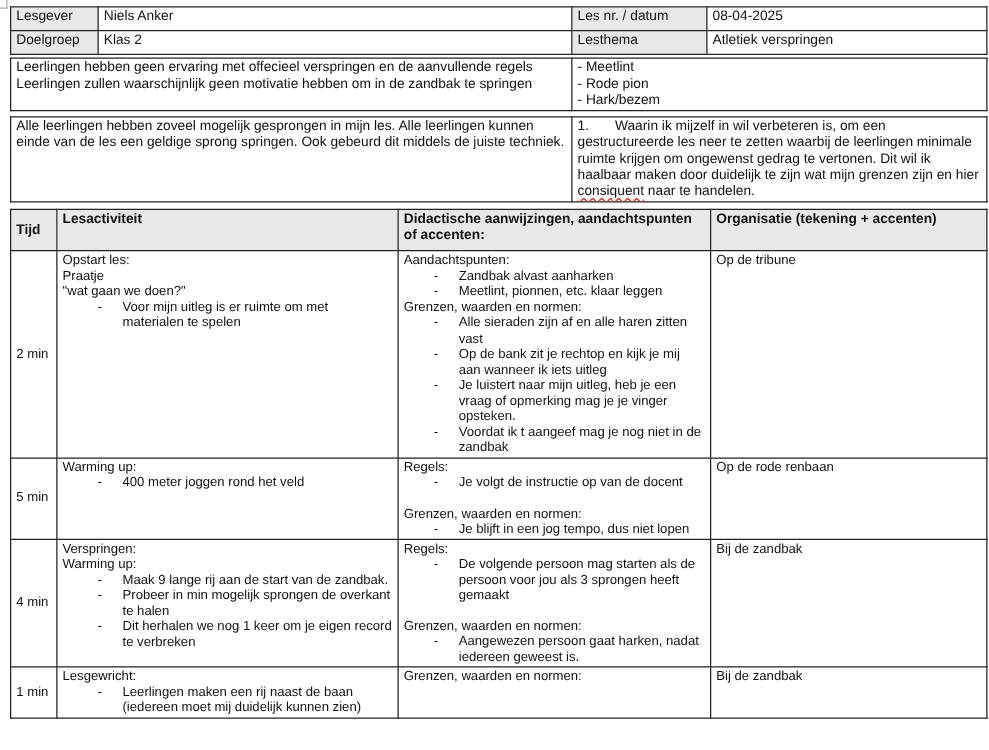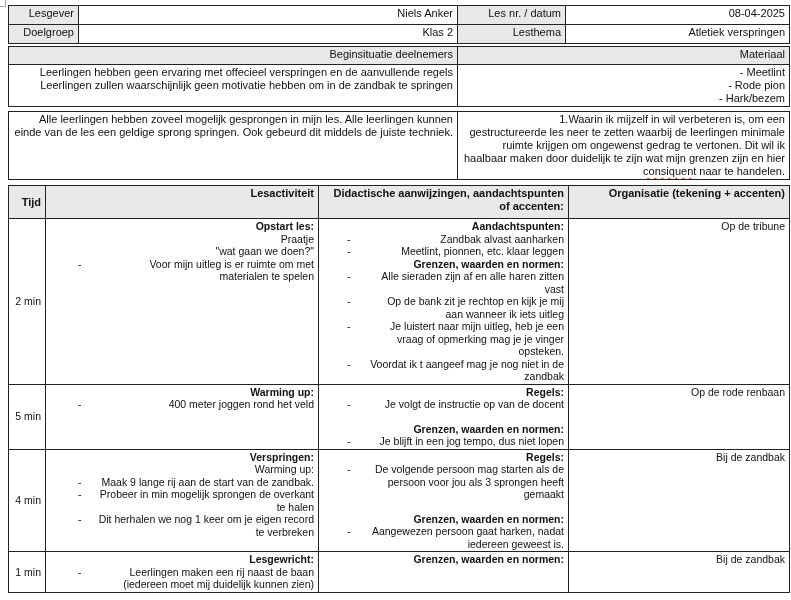--- a/index.html
+++ b/index.html
@@ -11,27 +11,26 @@
   .corner-mark{
     position:absolute;left:0;top:0;width:5px;height:6px;
     border-right:1px solid #aaa;border-bottom:1px solid #aaa;
   }
   .sheet{position:absolute;left:8px;top:5px;width:781px;}
   table{border-collapse:collapse;table-layout:fixed;width:781px;}
   td{
     border:1px solid #222;vertical-align:top;
     padding:1px 4px;font-size:11px;line-height:13px;
     overflow:hidden;
-    text-align:right;
   }
   .gap2{height:2px;}
   .gap5{height:4px;}
   .gap6{height:5px;}
   .shaded{background:#e8e8e8;}
-  .bold{font-weight:bold;}
+  .bold{font-weight:normal;}
   
   .t-info td{height:16px;white-space:nowrap;}
   
   .sec-hdr td{height:15px;}
   .t-begin .content{height:38px;}
   .t-doel .content{height:64px;margin-top:28px;}
   .num{display:inline-block;min-width:30px;}
   .misspelled{
     text-decoration-line:underline;
     text-decoration-style:wavy;
@@ -85,24 +84,20 @@
     </table>
 
   <div class="gap2"></div>
 
   <table class="t-begin">
     <colgroup>
         <col style="width:449px">
         <col style="width:332px">
       </colgroup>
     <tbody>
-        <tr class="sec-hdr">
-      <td class="shaded">Beginsituatie deelnemers</td>
-      <td class="shaded">Materiaal</td>
-    </tr>
     <tr>
       <td class="content">
         <div>Leerlingen hebben geen ervaring met offecieel verspringen en de aanvullende regels</div>
         <div>Leerlingen zullen waarschijnlijk geen motivatie hebben om in de zandbak te springen</div>
       </td>
       <td>
         <div>- Meetlint</div>
         <div>- Rode pion</div>
         <div>- Hark/bezem</div>
       </td>

